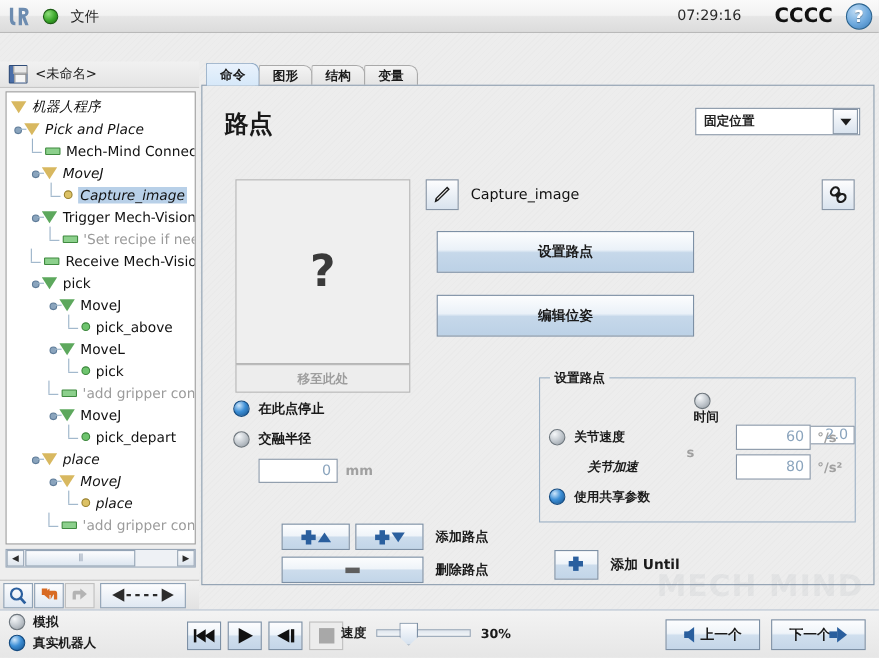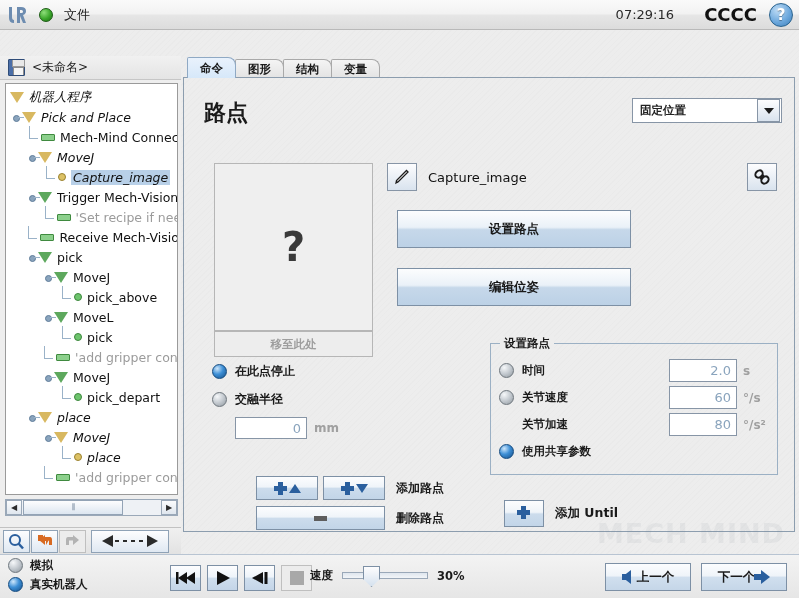--- a/index.html
+++ b/index.html
@@ -670,39 +670,39 @@
           <div class="numinput" style="width:72px;height:22px;">
             <span>0</span>
           </div>
           <span class="unit">mm</span>
         </div>
       </div>
 
       <div class="fieldset">
         <div class="legend">设置路点</div>
         <div id="adv-rows" style="padding:13px 0 0 8px;">
-            <div style="display: flex; align-items: center; height: 27px;">
+            <div style="display: flex; align-items: center; height: 27px; flex-direction: column;">
               <div class="radio"></div>
               <span style="margin-left: 8px; font-size: 11.5px; font-weight: bold; color: rgb(26, 26, 26); white-space: nowrap;">时间</span>
               <div class="numinput" style="width: 68px; height: 23px; margin-left: auto; text-align: right;">
                 <span>2.0</span>
               </div>
               <span class="unit" style="width: 34px; margin-left: 6px;">s</span>
             </div>
             <div style="display: flex; align-items: center; height: 27px;">
               <div class="radio"></div>
               <span style="margin-left: 8px; font-size: 11.5px; font-weight: bold; color: rgb(26, 26, 26); white-space: nowrap;">关节速度</span>
               <div class="numinput" style="width: 68px; height: 23px; margin-left: auto;">
                 <span>60</span>
               </div>
               <span class="unit" style="width: 34px; margin-left: 6px;">°/s</span>
             </div>
             <div style="display: flex; align-items: center; height: 27px;">
               <div style="width: 15px; flex: 0 0 auto;"></div>
-              <span style="margin-left: 8px; font-size: 11.5px; font-weight: bold; color: rgb(26, 26, 26); white-space: nowrap;">关节加速</span>
+              <span style="margin-left: 20px; font-size: 11.5px; font-weight: bold; color: rgb(26, 26, 26); white-space: nowrap; font-style: italic;">关节加速</span>
               <div class="numinput" style="width: 68px; height: 23px; margin-left: auto;">
                 <span>80</span>
               </div>
               <span class="unit" style="width: 34px; margin-left: 6px;">°/s²</span>
             </div>
             <div style="display: flex; align-items: center; height: 27px;">
               <div class="radio on"></div>
               <span style="margin-left: 8px; font-size: 11.5px; font-weight: bold; color: rgb(26, 26, 26); white-space: nowrap;">使用共享参数</span>
             </div>
           </div>

